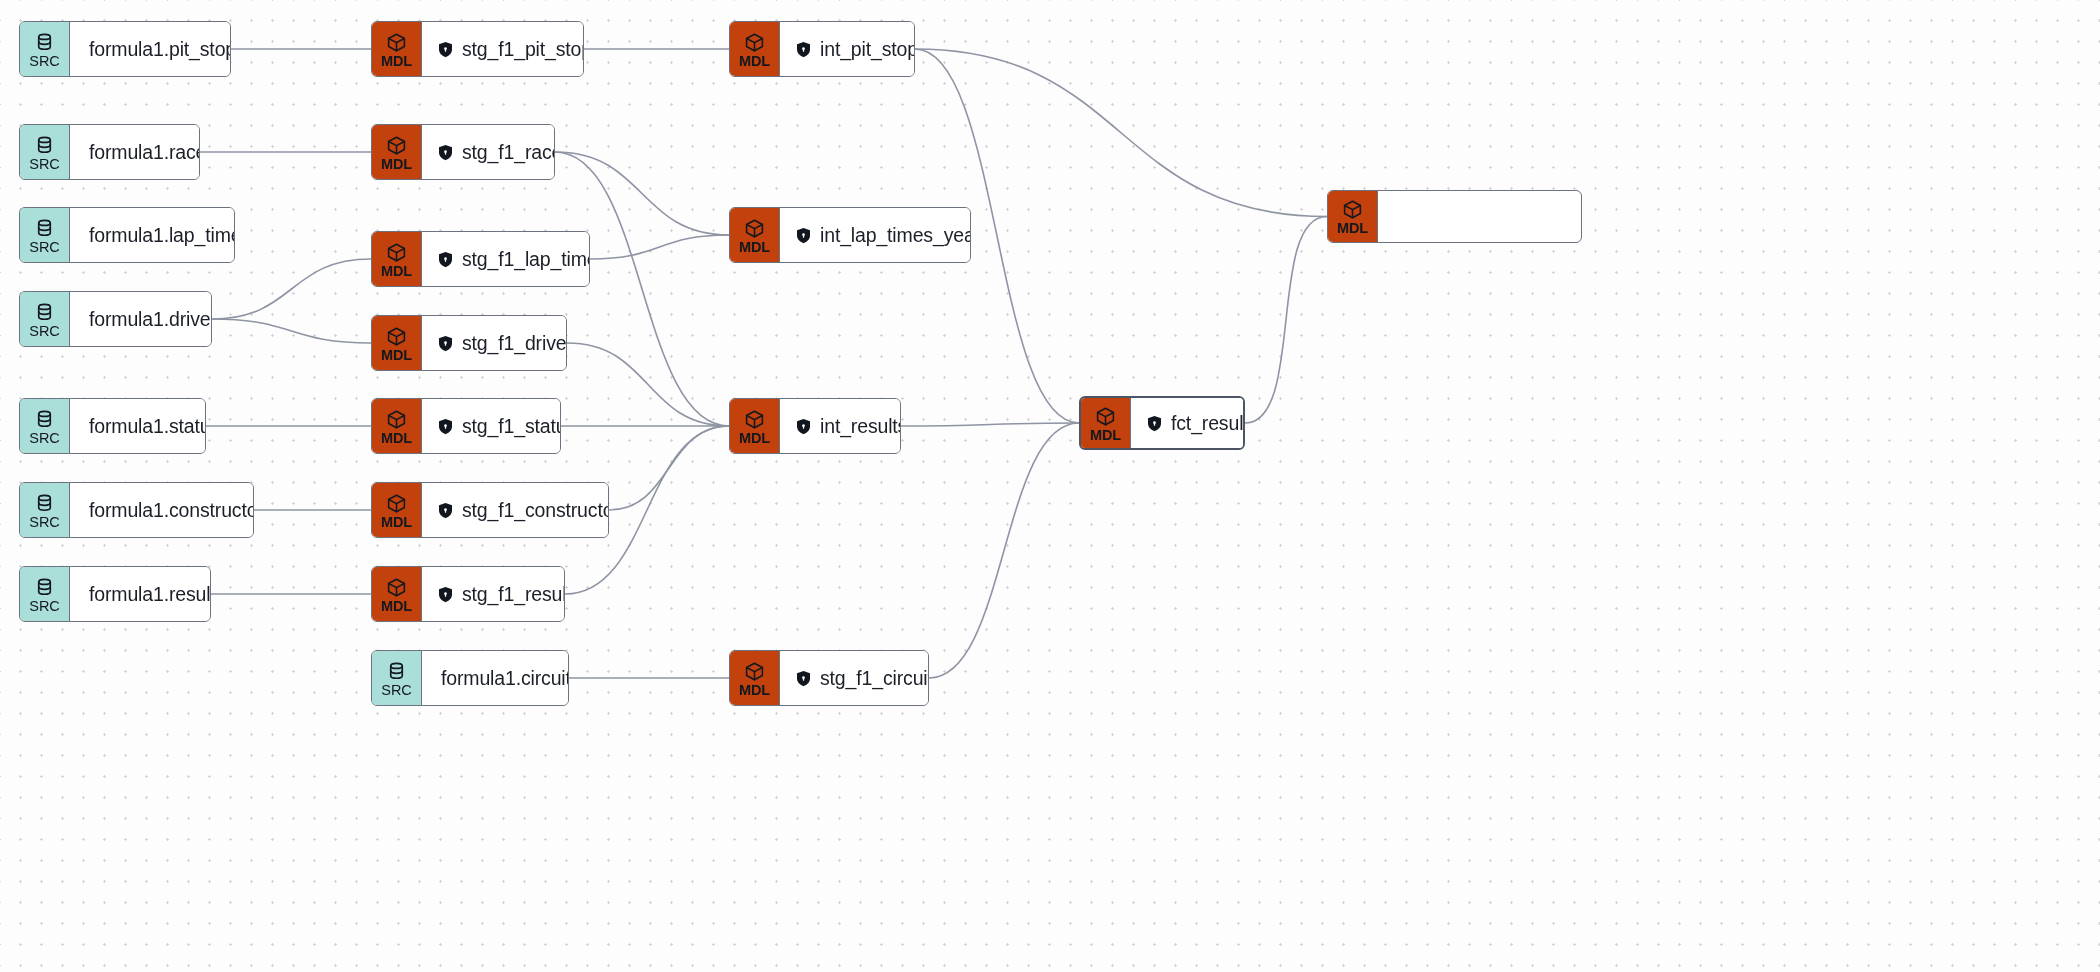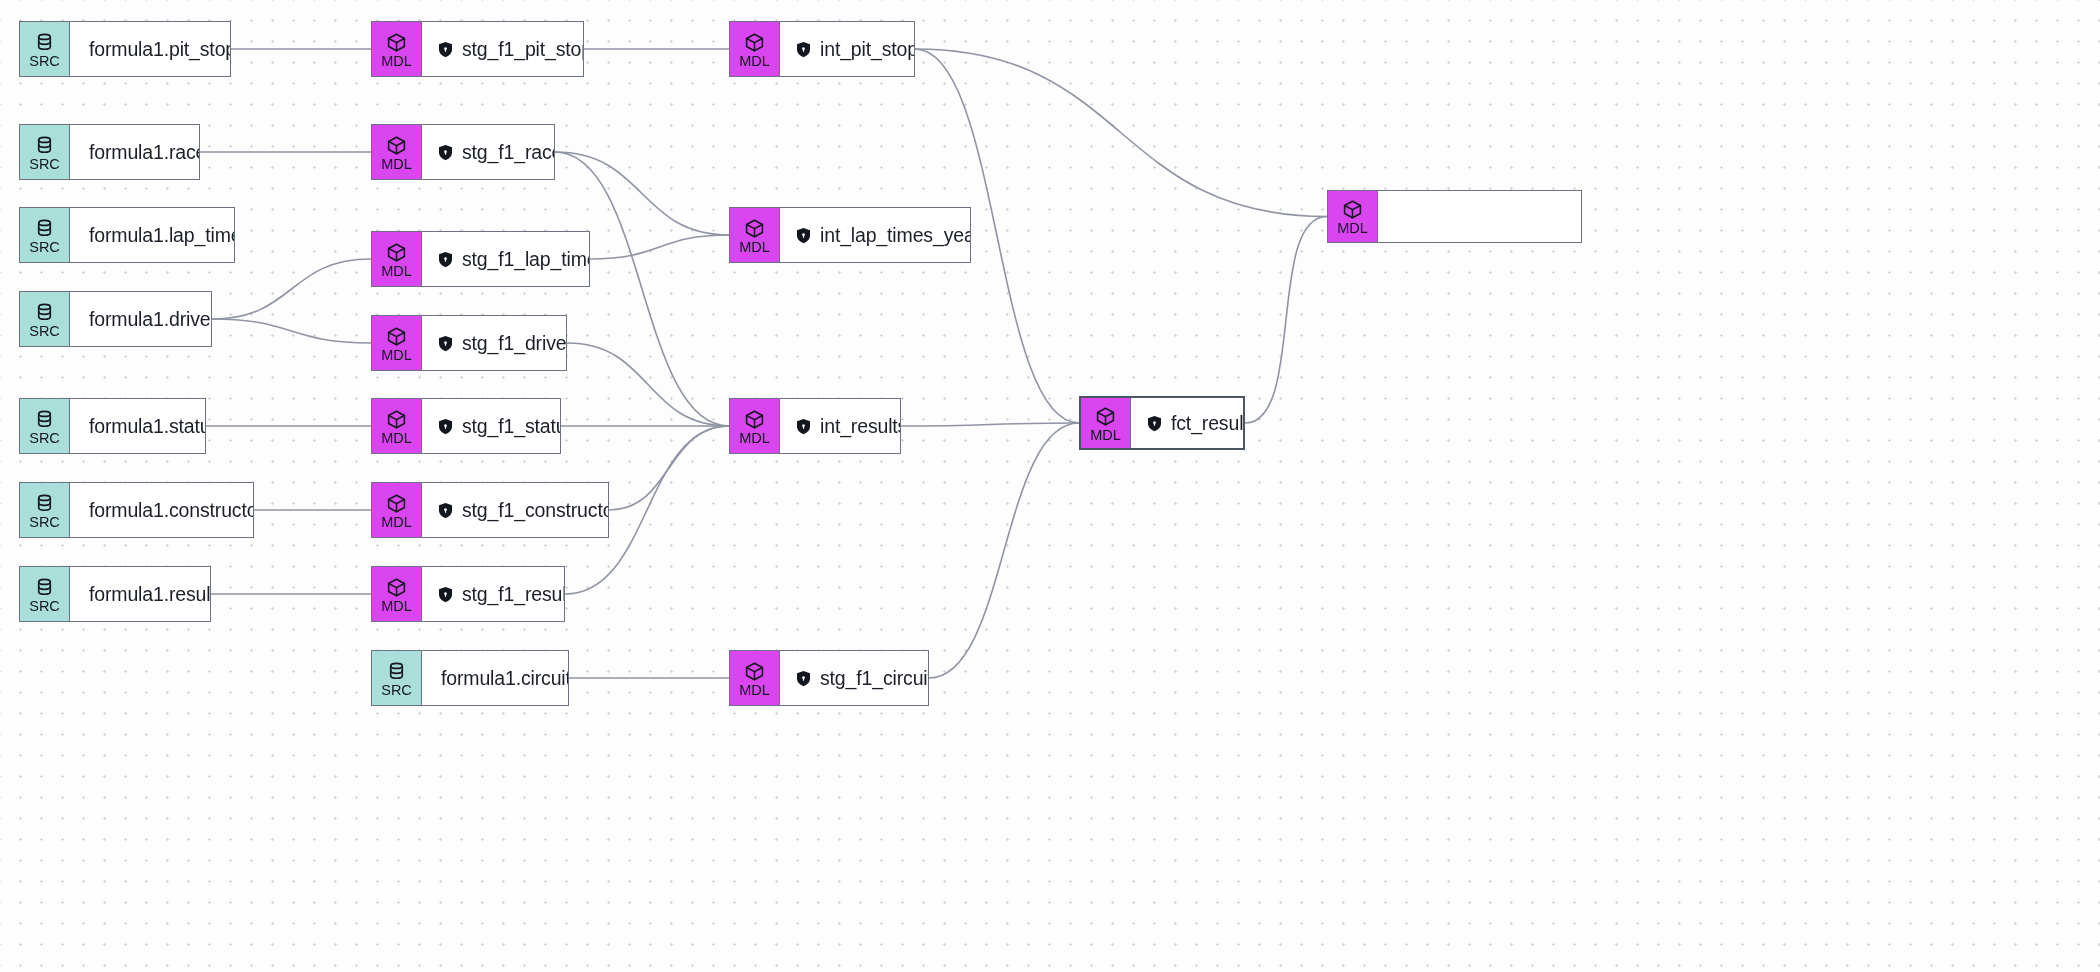--- a/index.html
+++ b/index.html
@@ -34,21 +34,21 @@
     stroke-width: 1.6;
     stroke-linecap: round;
   }
   .node {
     position: absolute;
     display: flex;
     align-items: stretch;
     box-sizing: border-box;
     background: #ffffff;
     border: 1.4px solid #6b7280;
-    border-radius: 0;
+    border-radius: 6px;
     z-index: 2;
     overflow: hidden;
     box-shadow: 0 0 0 0 rgba(0,0,0,0);
   }
   .node.selected {
     border-width: 2.4px;
     border-color: #4b5563;
   }
   .badge {
     flex: 0 0 auto;
@@ -56,21 +56,21 @@
     display: flex;
     flex-direction: column;
     align-items: center;
     justify-content: center;
     gap: 1px;
     border-right: 1.3px solid #6b7280;
     box-sizing: border-box;
     padding-top: 2px;
   }
   .badge.src { background: #a9ded9; }
-  .badge.mdl { background: #d946ef; }
+  .badge.mdl { background: #c2410c; font-weight: bold; }
   .badge svg {
     display: block;
     width: 21px;
     height: 21px;
   }
   .badge .badge-text {
     font-size: 14.5px;
     line-height: 15px;
     color: #15181f;
     letter-spacing: -0.1px;

